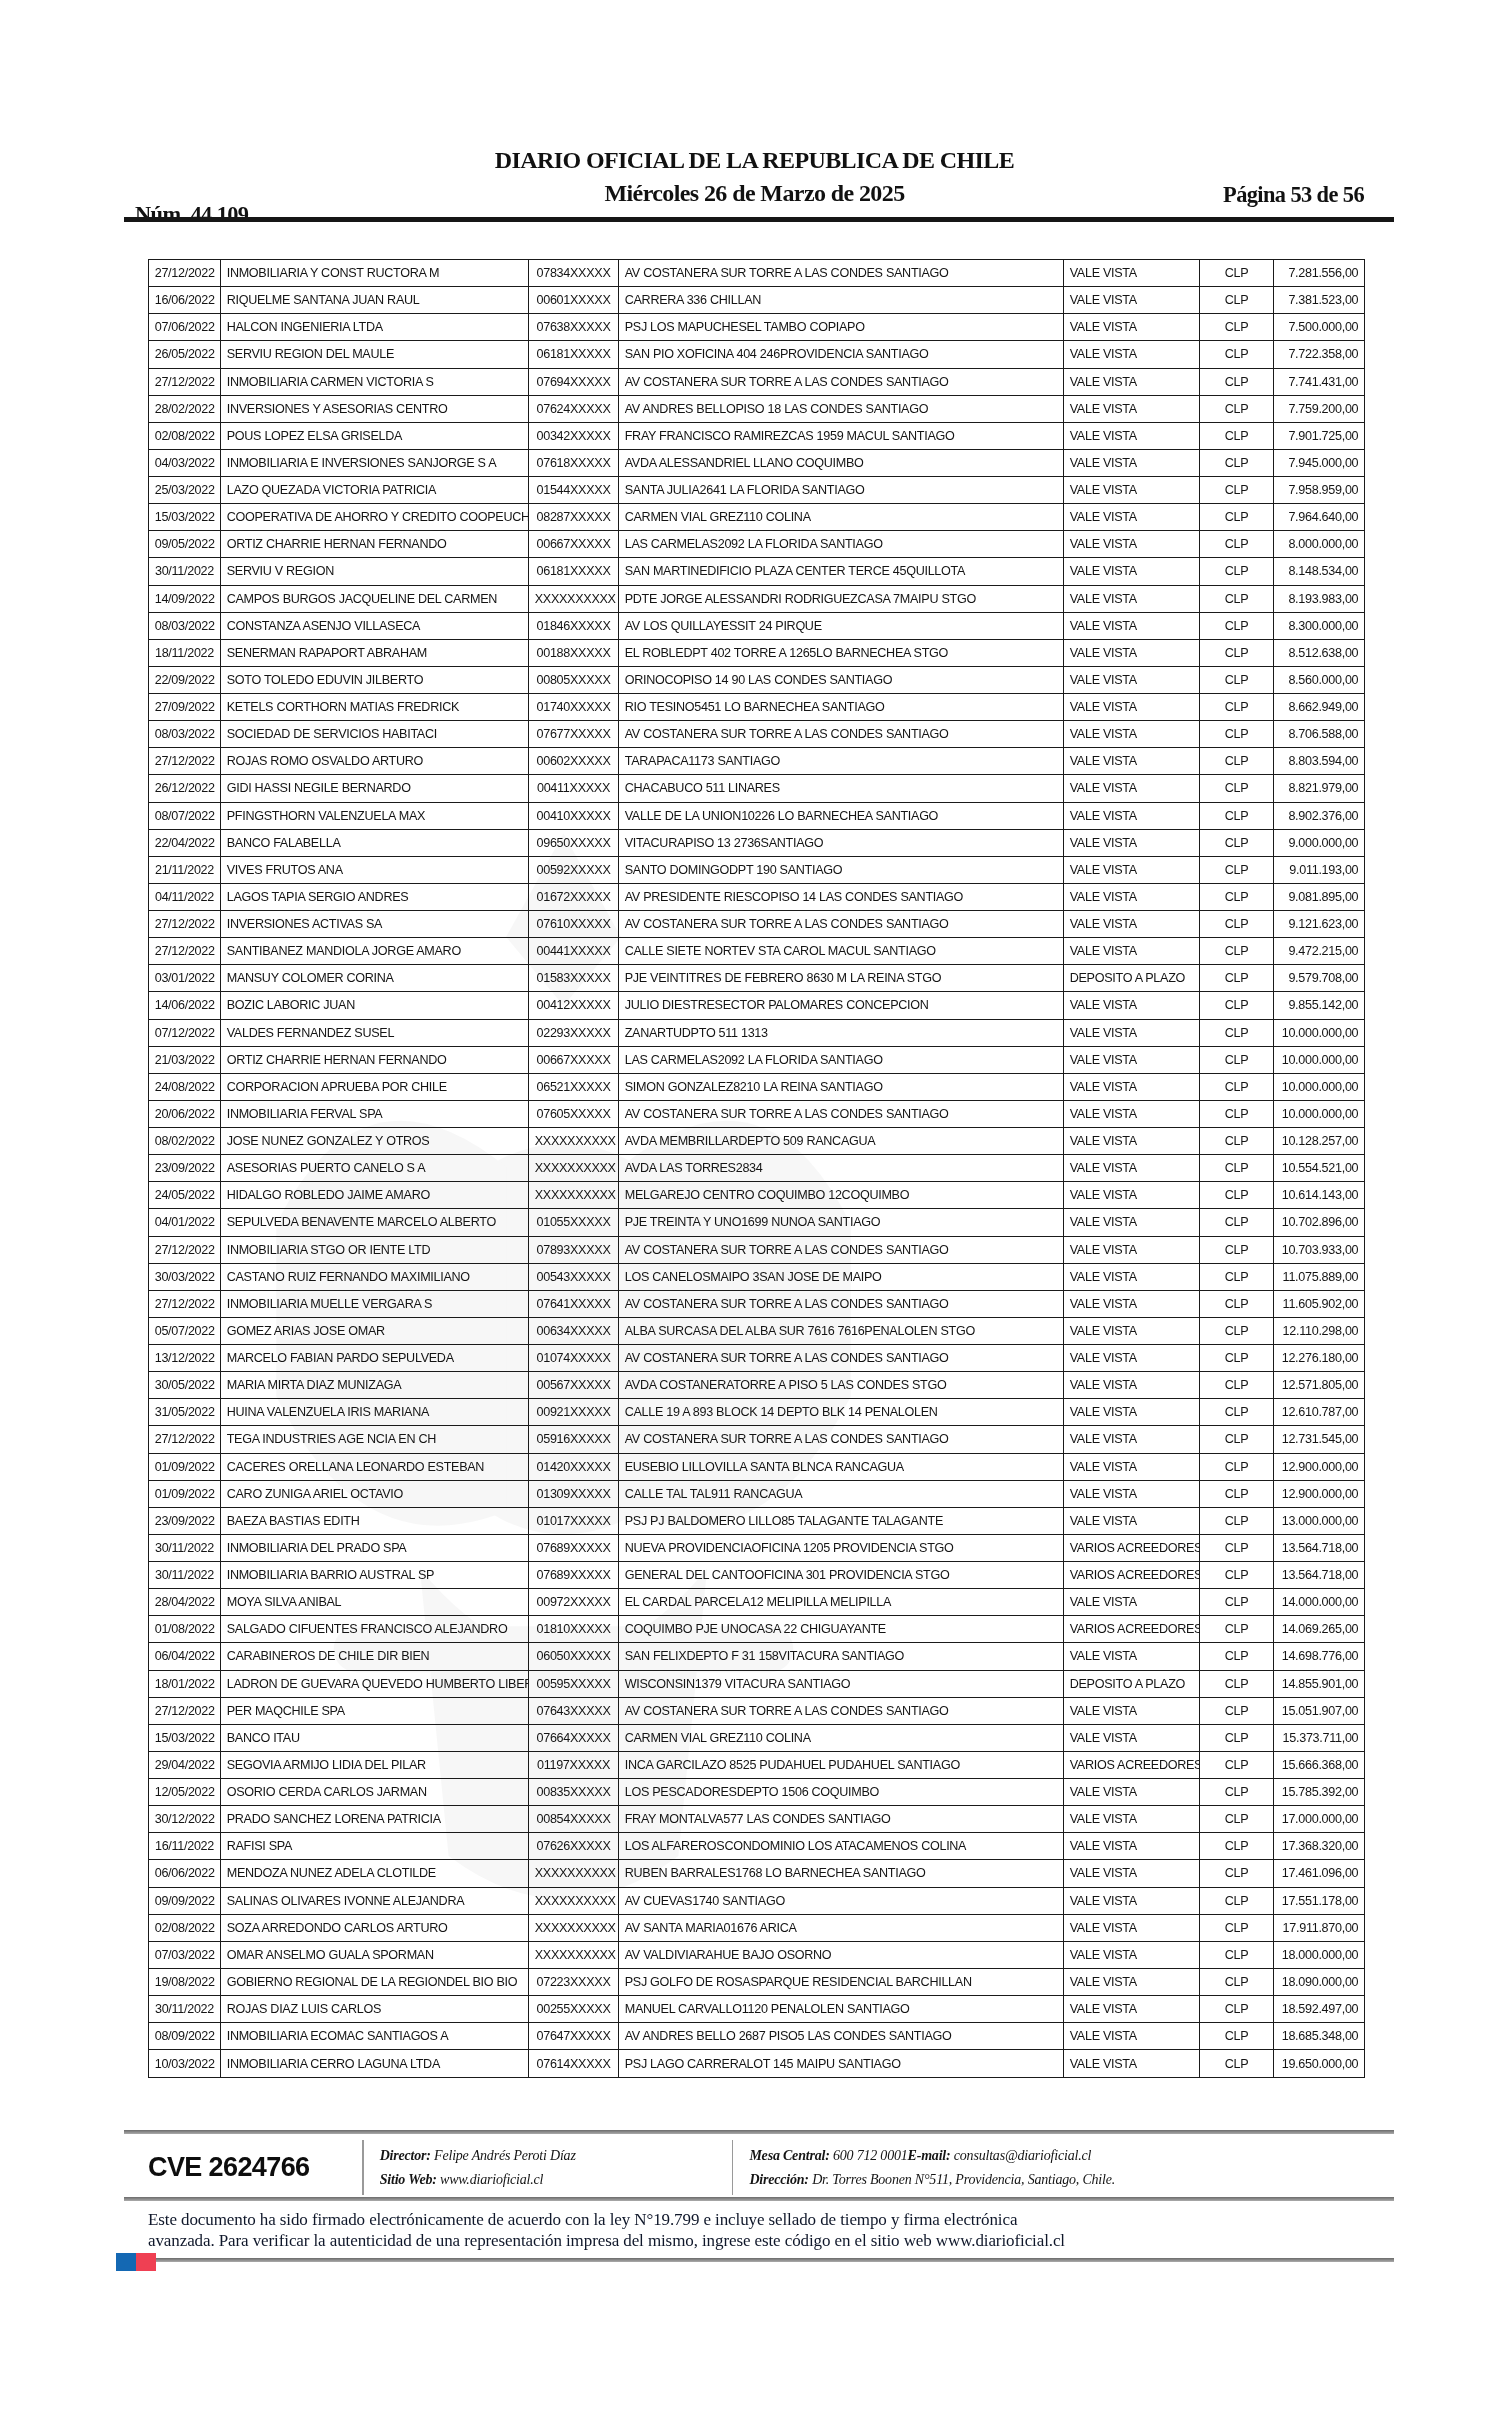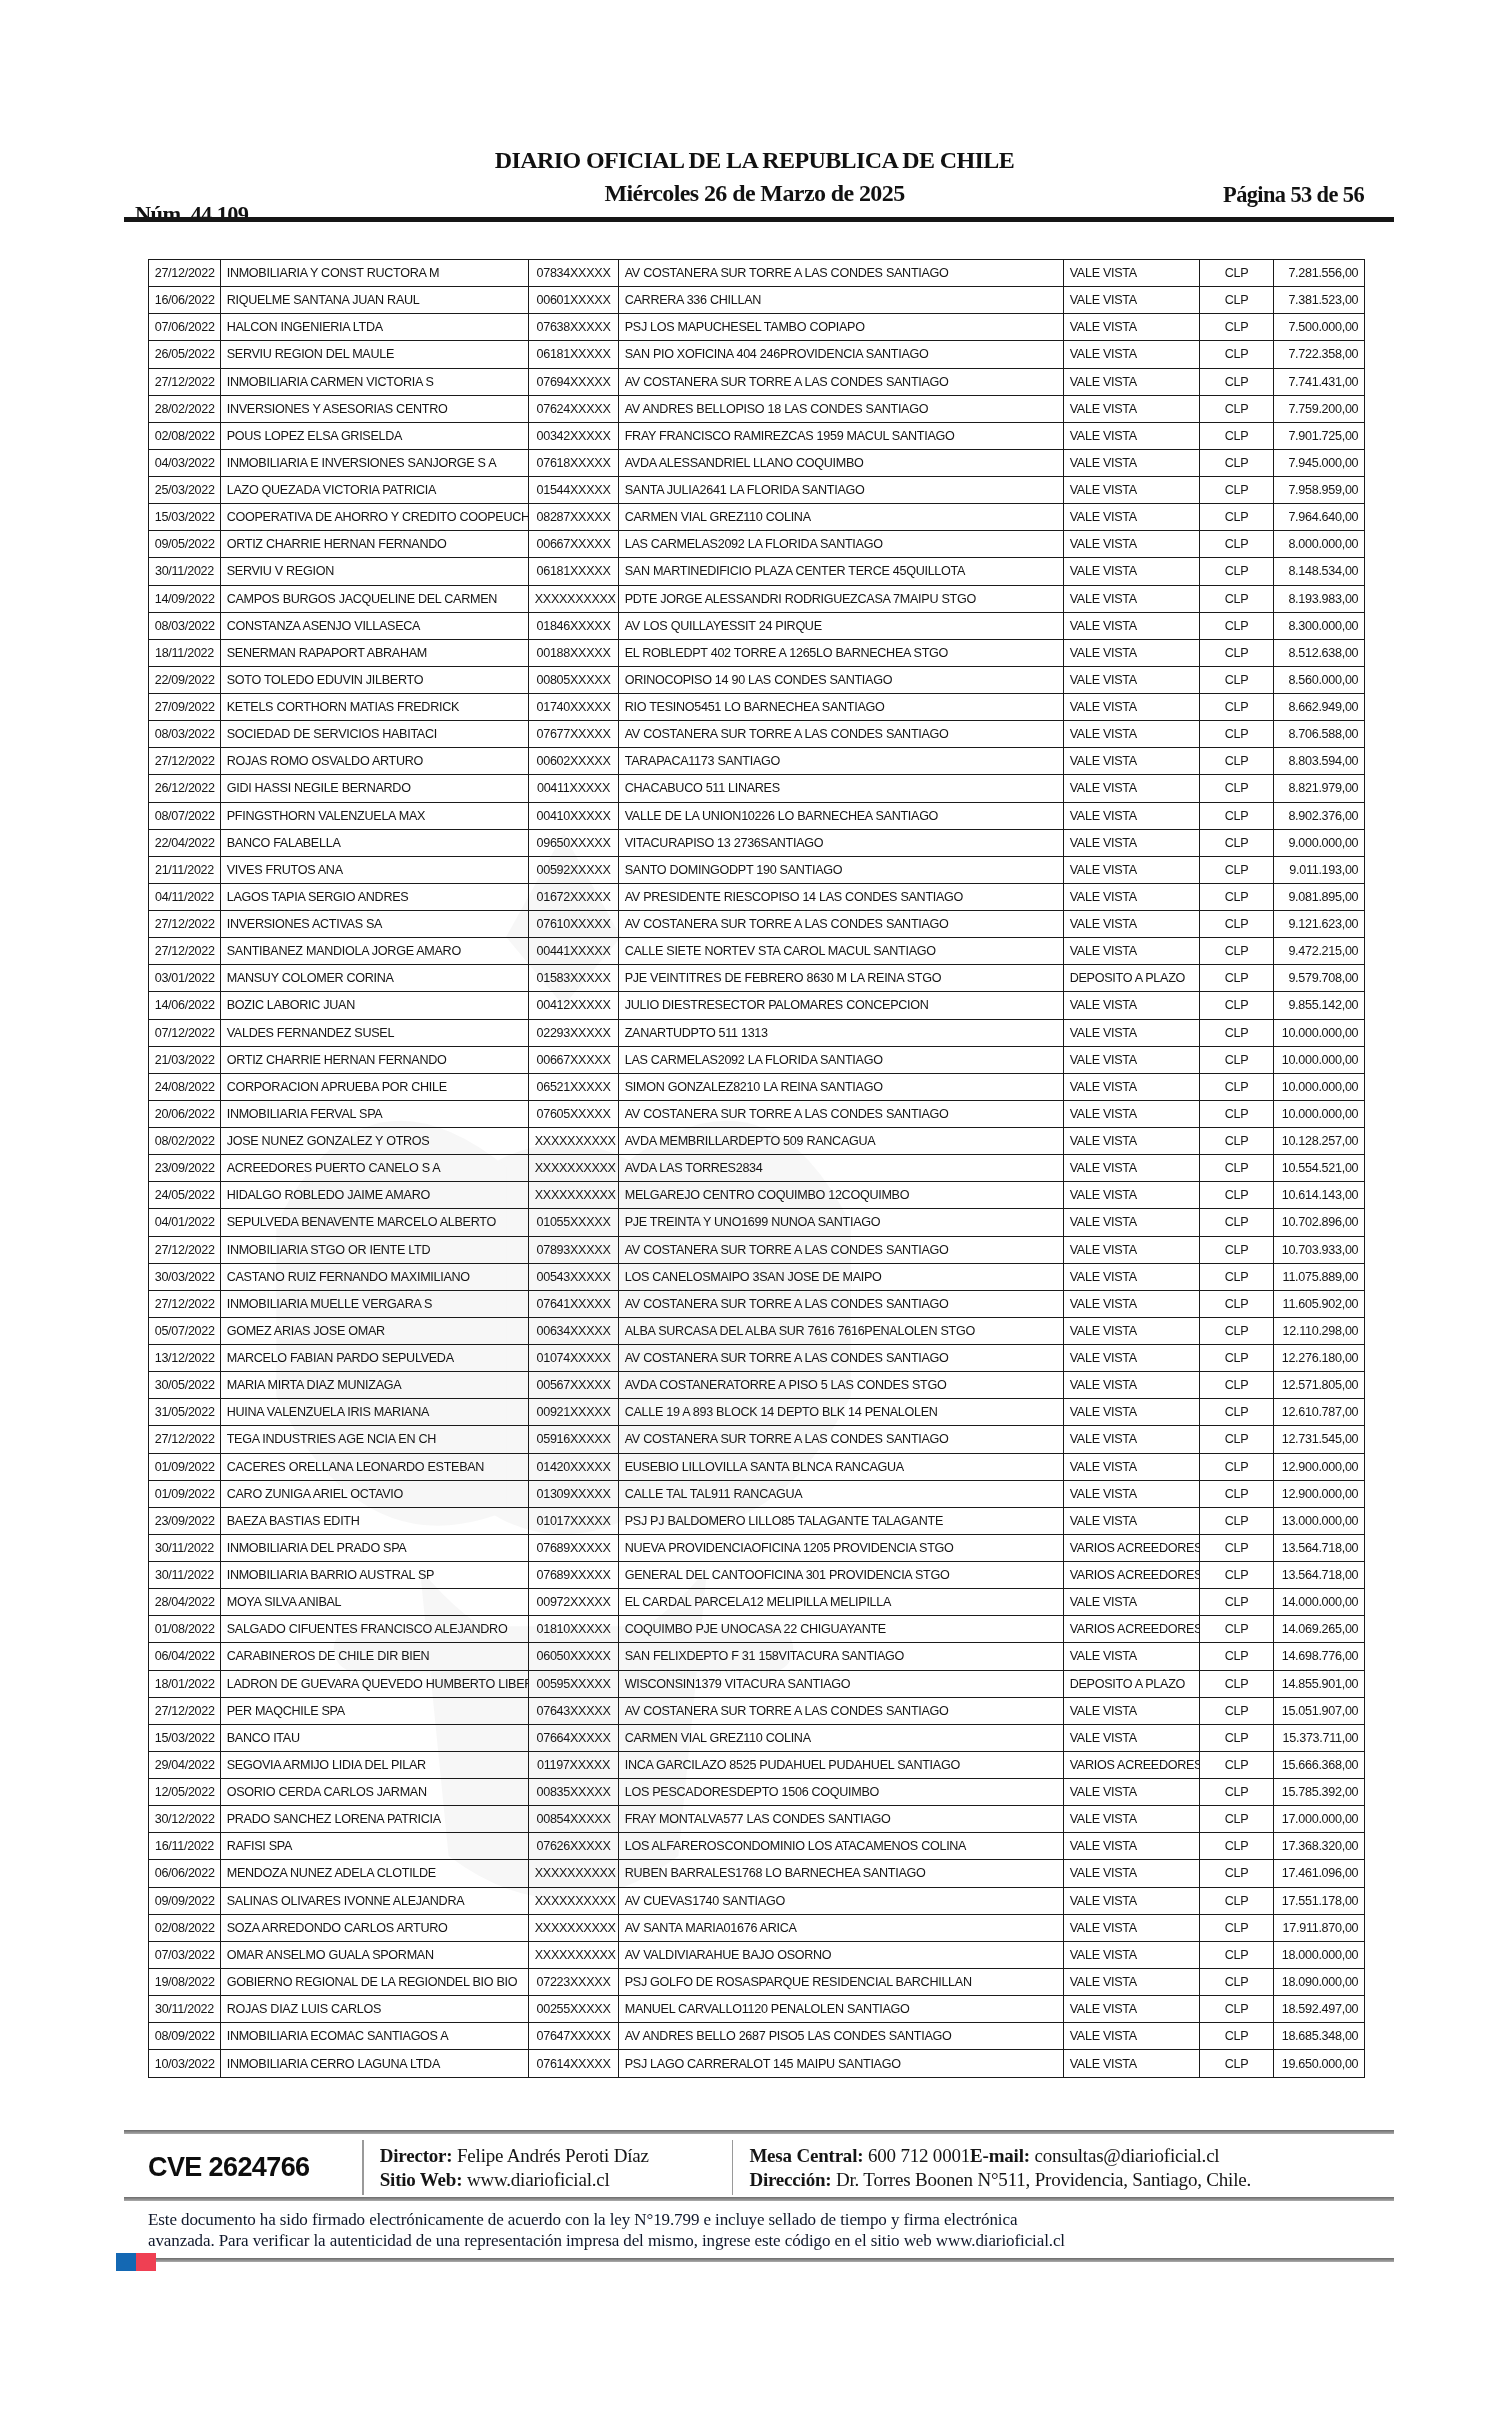--- a/index.html
+++ b/index.html
@@ -37,21 +37,21 @@
   .rule{position:absolute;left:124px;width:1270px;height:4px;background:linear-gradient(#6b6b6b,#ababab);}
   .rule-1{top:2130px;}
   .rule-2{top:2197px;}
   .rule-3{top:2258px;}
 
   .cve-block{position:absolute;left:148px;top:2141px;width:1216px;height:53px;
         display:flex;align-items:center;}
   .cve-code{font-family:"Liberation Sans","DejaVu Sans",sans-serif;font-weight:700;
         font-size:27px;letter-spacing:-0.6px;width:214px;color:#0d0d0d;}
   .vdiv{width:1.7px;height:55px;background:#9a9a9a;margin-right:16px;}
-  .fcol{font-size:19px;line-height:23.6px;color:#151515;letter-spacing:-0.2px;}
+  .fcol{font-size:14px;line-height:23.6px;color:#151515;letter-spacing:-0.2px;font-style:italic;}
   .fcol-left{width:352px;}
   .fcol-right{flex:1;}
   .lbl{font-weight:700;}
   .email-label{}
   .fline{display:block;white-space:nowrap;}
 
   .legal{position:absolute;left:148px;top:2209px;font-size:17px;line-height:21px;
         color:#0f172a;letter-spacing:-0.1px;}
   .legal span{display:block;white-space:nowrap;}
 
@@ -384,21 +384,21 @@
           <td class="c0">08/02/2022</td>
           <td class="c1">JOSE NUNEZ GONZALEZ Y OTROS</td>
           <td class="c2">XXXXXXXXXX</td>
           <td class="c3">AVDA MEMBRILLARDEPTO 509 RANCAGUA</td>
           <td class="c4">VALE VISTA</td>
           <td class="c5">CLP</td>
           <td class="c6">10.128.257,00</td>
         </tr>
         <tr>
           <td class="c0">23/09/2022</td>
-          <td class="c1">ACREEDORES PUERTO CANELO S A</td>
+          <td class="c1">ASESORIAS PUERTO CANELO S A</td>
           <td class="c2">XXXXXXXXXX</td>
           <td class="c3">AVDA LAS TORRES2834</td>
           <td class="c4">VALE VISTA</td>
           <td class="c5">CLP</td>
           <td class="c6">10.554.521,00</td>
         </tr>
         <tr>
           <td class="c0">24/05/2022</td>
           <td class="c1">HIDALGO ROBLEDO JAIME AMARO</td>
           <td class="c2">XXXXXXXXXX</td>

